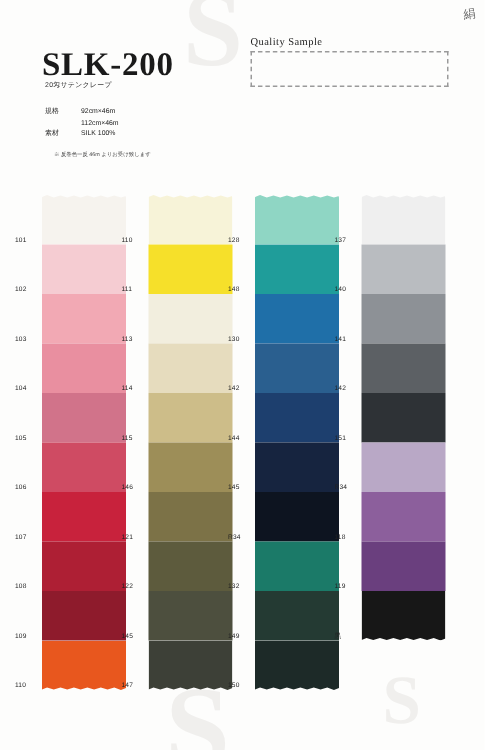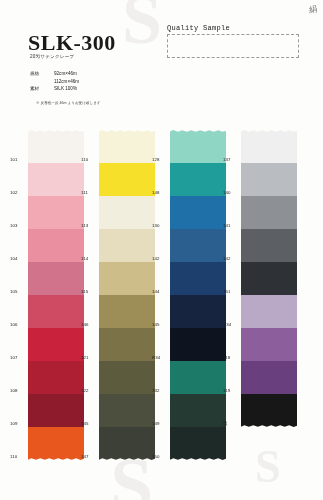--- a/index.html
+++ b/index.html
@@ -48,21 +48,21 @@
   }
   .spec .row{display:flex;}
   .spec .k{width:24px;color:#222;}
   .spec .v{color:#222;}
   .note{
     position:absolute;left:36px;top:101px;
     font-size:3.6px;color:#444;
   }
   .qs{
     position:absolute;left:167px;top:24px;
-    font-family:Liberation Mono, monospace;
+    font-family:Liberation Serif, serif;
     font-size:7px;color:#1a1a1a;letter-spacing:.3px;
   }
   .qs-box{
     position:absolute;left:167px;top:34px;
     width:130px;height:22px;
     border:0.6px dashed #9a9a9a;
   }
   .corner{
     position:absolute;right:6px;top:4px;
     font-family:"Liberation Serif", serif;
@@ -104,21 +104,21 @@
 </head>
 <body>
 
 <div class="page">
 
   <div class="wm wm-top">S</div>
   <div class="wm wm-bot">S</div>
   <div class="wm wm-mid">S</div>
 
   <div class="header">
-    <div class="title">SLK-300</div>
+    <div class="title">SLK-200</div>
     <div class="subtitle">20匁サテンクレープ</div>
 
     <div class="spec">
       <div class="row">
         <span class="k">規格</span>
         <span class="v">92cm×46m</span>
       </div>
       <div class="row">
         <span class="k"></span>
         <span class="v">112cm×46m</span>

